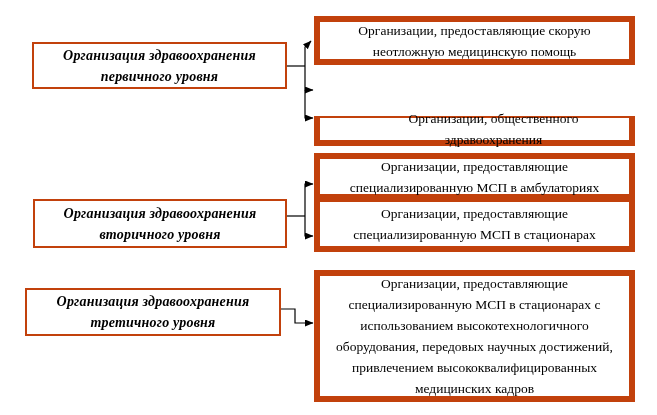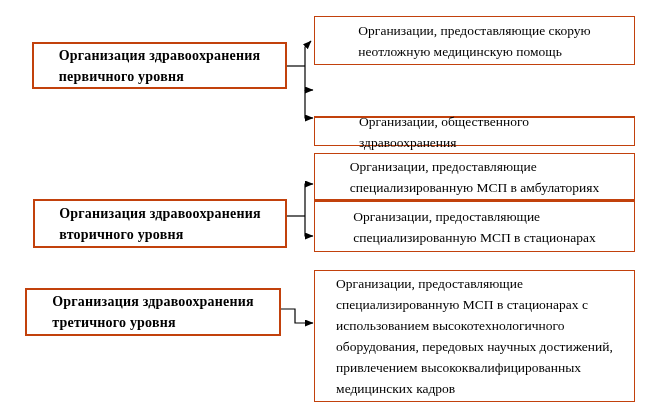--- a/index.html
+++ b/index.html
@@ -16,35 +16,36 @@
     position: absolute;
     left: 0; top: 0;
     width: 657px; height: 415px;
     pointer-events: none;
   }
   .conn { stroke: #000000; stroke-width: 1.2; fill: none; }
   .box {
     position: absolute;
     box-sizing: border-box;
     background: #ffffff;
-    border: 1px solid #c2410c;
+    border: 6px solid #c2410c;
     display: flex;
     align-items: center;
     justify-content: center;
-    text-align: left;
+    text-align: center;
     white-space: pre-line;
     font-size: 13.5px;
     line-height: 21px;
     padding: 1px 6px;
   }
   .src {
     border-width: 2px;
     font-weight: bold;
     font-size: 14px;
     letter-spacing: 0.2px;
+    font-style: italic;
   }
   .thick-top { border-top-width: 2px; }
   
   .box-a { left: 32px;  top: 42px;  width: 255px; height: 47px; }
   .box-b { left: 33px;  top: 199px; width: 254px; height: 49px; }
   .box-c { left: 25px;  top: 288px; width: 256px; height: 48px; }
   
   .box-1 { left: 314px; top: 16px;  width: 321px; height: 49px; }
   .box-2 { left: 314px; top: 65px;  width: 321px; height: 51px; }
   .box-3 { left: 314px; top: 116px; width: 321px; height: 30px; padding-left: 44px; }

